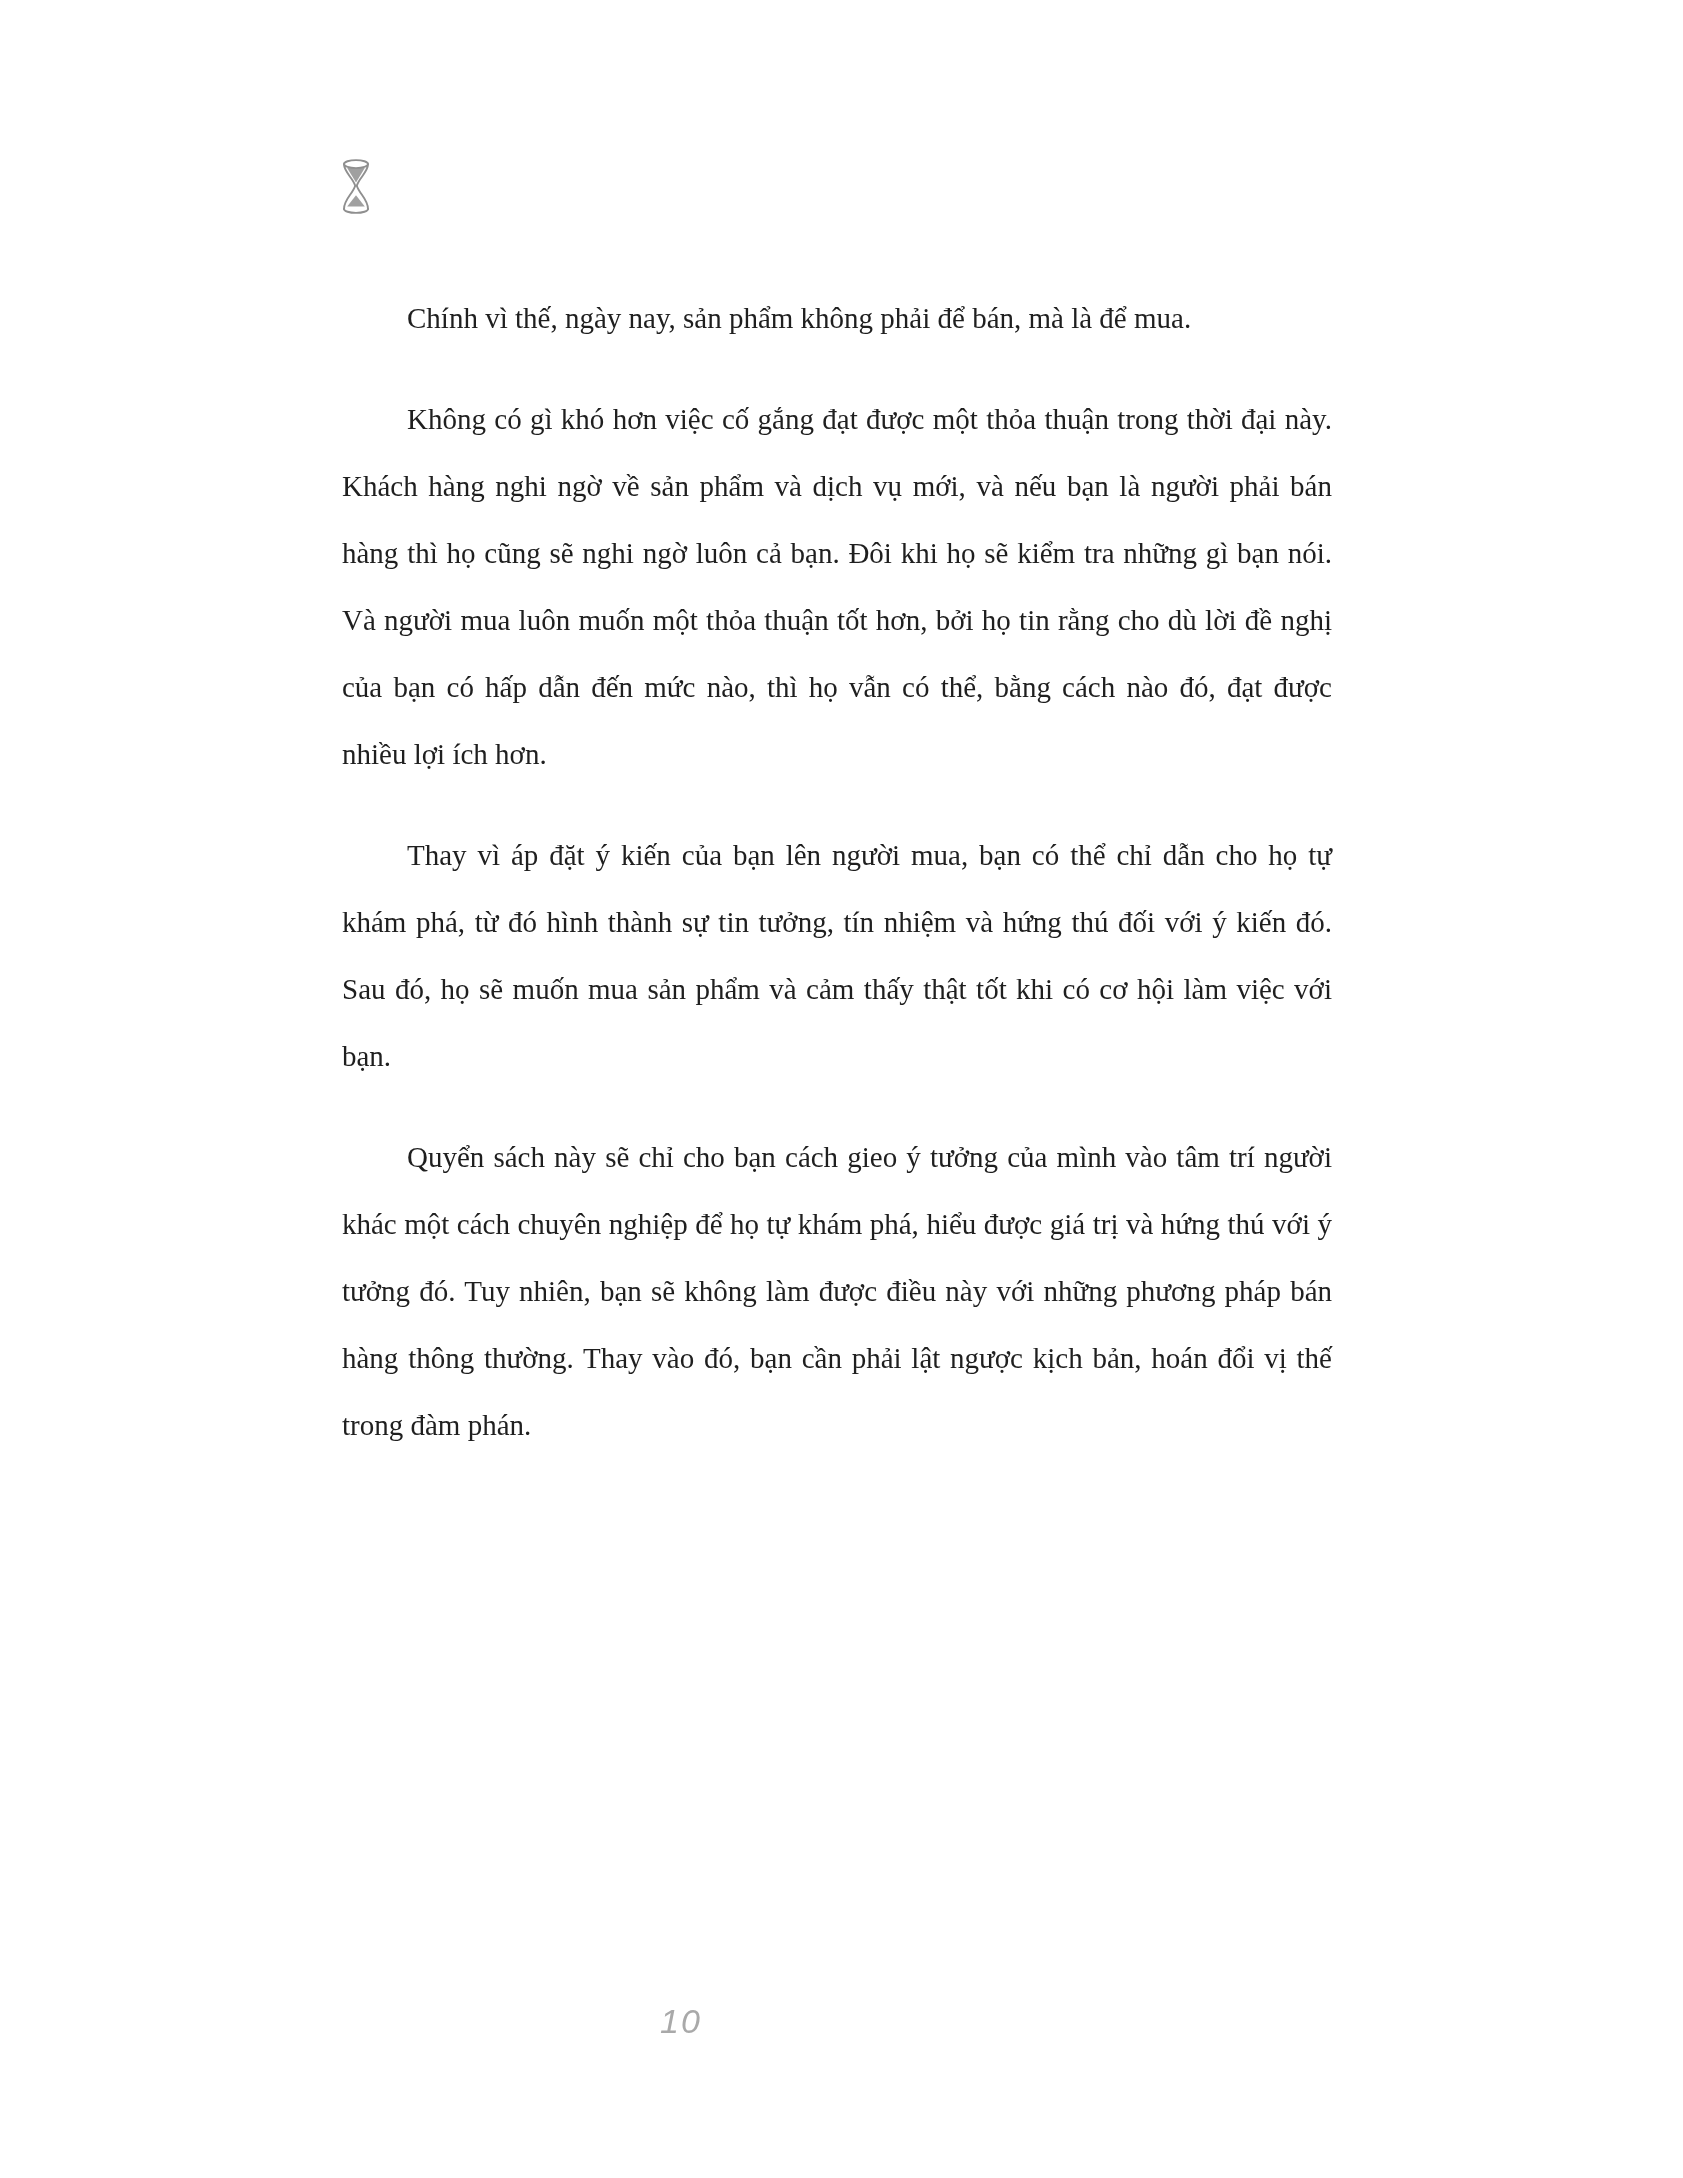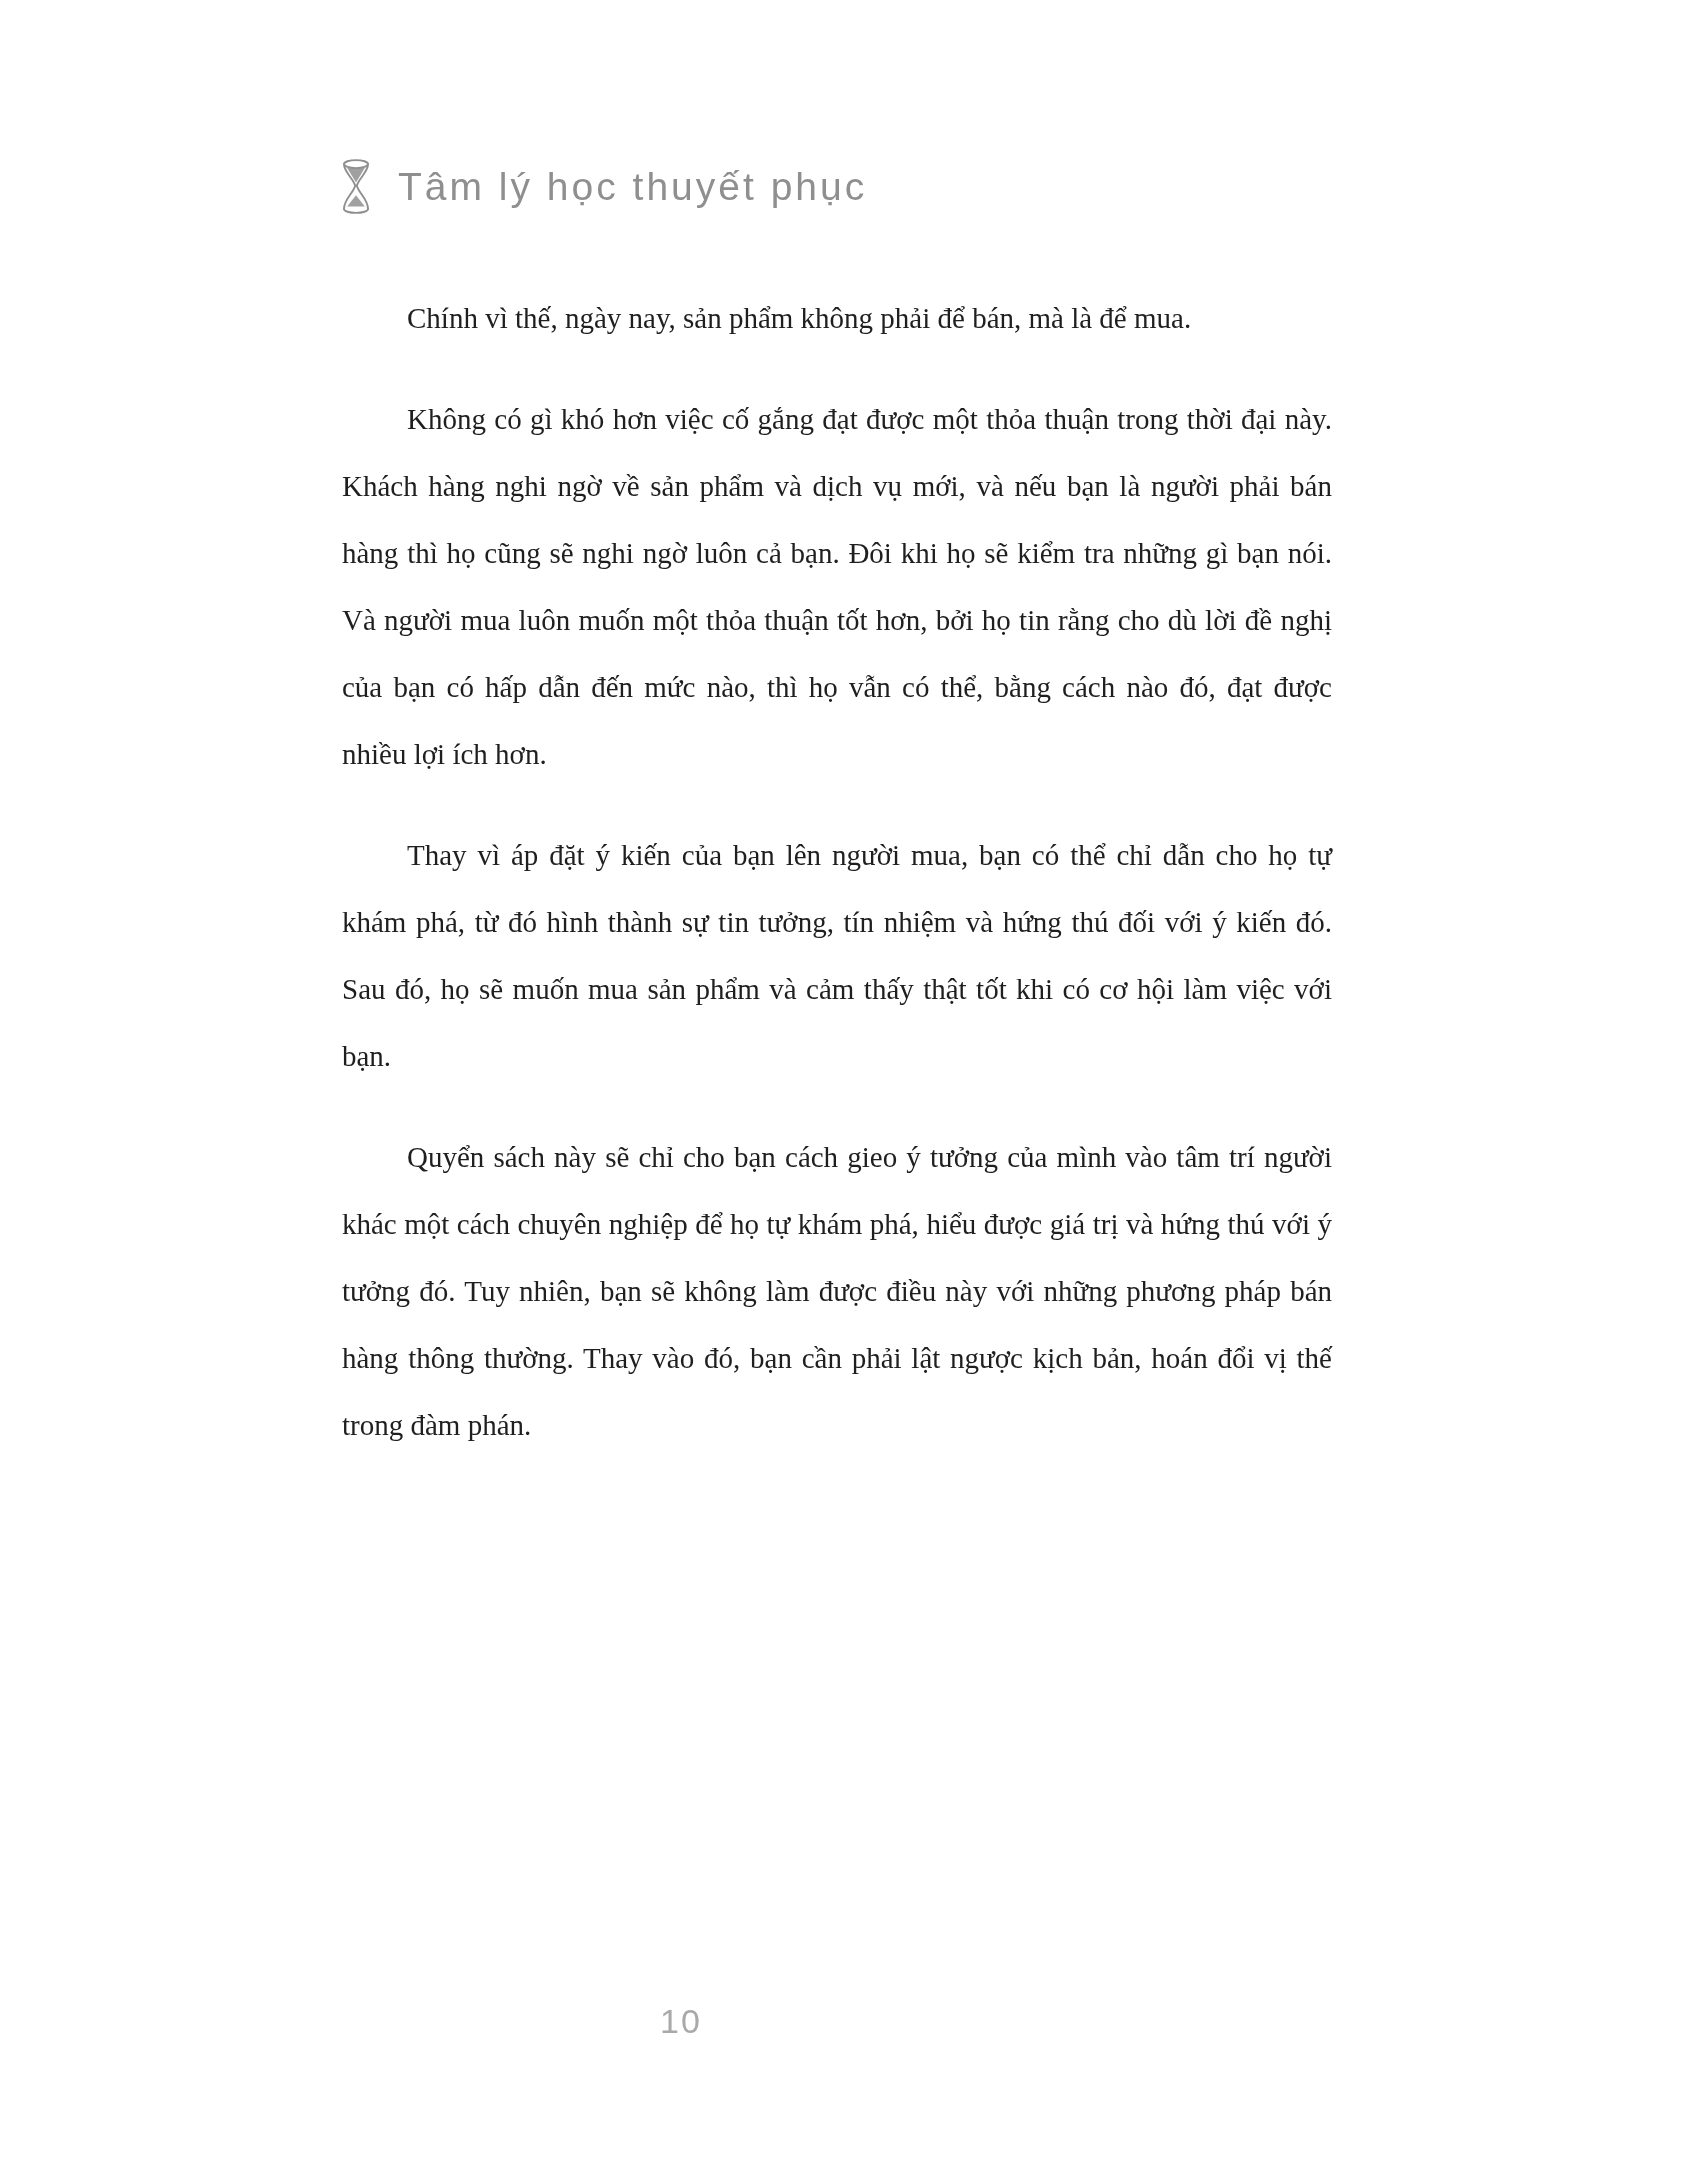--- a/index.html
+++ b/index.html
@@ -55,20 +55,21 @@
   .page-number {
     position: absolute;
     left: 0;
     top: 2002px;
     width: 1362px;
     text-align: center;
     font-family: "Liberation Sans", sans-serif;
     font-size: 34px;
     color: #a9a9a9;
     letter-spacing: 2px;
+    font-style: italic;
   }
 </style>
 </head>
 <body>
 
 <div class="page">
 
   <div class="running-header">
     <span class="hourglass">
       <svg viewBox="0 0 40 70" width="32" height="57" xmlns="http://www.w3.org/2000/svg">
@@ -77,21 +78,20 @@
           <path d="M5 7 C5 17, 16 24, 19 34 C16 44, 5 51, 5 63"></path>
           <path d="M35 7 C35 17, 24 24, 21 34 C24 44, 35 51, 35 63"></path>
           <path d="M5 63 A15 5 0 0 0 35 63"></path>
         </g>
         <g fill="#8f8f8f">
           <path d="M9 12 L31 12 L20 30 Z" opacity="0.85"></path>
           <path d="M20 46 L31 60 L9 60 Z" opacity="0.85"></path>
         </g>
       </svg>
     </span>
-    <span class="header-title">Tâm lý học thuyết phục</span>
   </div>
 
   <div class="text-block">
     <p>Chính vì thế, ngày nay, sản phẩm không phải để bán, mà là để mua.</p>
     <p>Không có gì khó hơn việc cố gắng đạt được một thỏa thuận trong thời đại này. Khách hàng nghi ngờ về sản phẩm và dịch vụ mới, và nếu bạn là người phải bán hàng thì họ cũng sẽ nghi ngờ luôn cả bạn. Đôi khi họ sẽ kiểm tra những gì bạn nói. Và người mua luôn muốn một thỏa thuận tốt hơn, bởi họ tin rằng cho dù lời đề nghị của bạn có hấp dẫn đến mức nào, thì họ vẫn có thể, bằng cách nào đó, đạt được nhiều lợi ích hơn.</p>
     <p>Thay vì áp đặt ý kiến của bạn lên người mua, bạn có thể chỉ dẫn cho họ tự khám phá, từ đó hình thành sự tin tưởng, tín nhiệm và hứng thú đối với ý kiến đó. Sau đó, họ sẽ muốn mua sản phẩm và cảm thấy thật tốt khi có cơ hội làm việc với bạn.</p>
     <p>Quyển sách này sẽ chỉ cho bạn cách gieo ý tưởng của mình vào tâm trí người khác một cách chuyên nghiệp để họ tự khám phá, hiểu được giá trị và hứng thú với ý tưởng đó. Tuy nhiên, bạn sẽ không làm được điều này với những phương pháp bán hàng thông thường. Thay vào đó, bạn cần phải lật ngược kịch bản, hoán đổi vị thế trong đàm phán.</p>
   </div>
 
   <div class="page-number">10</div>

